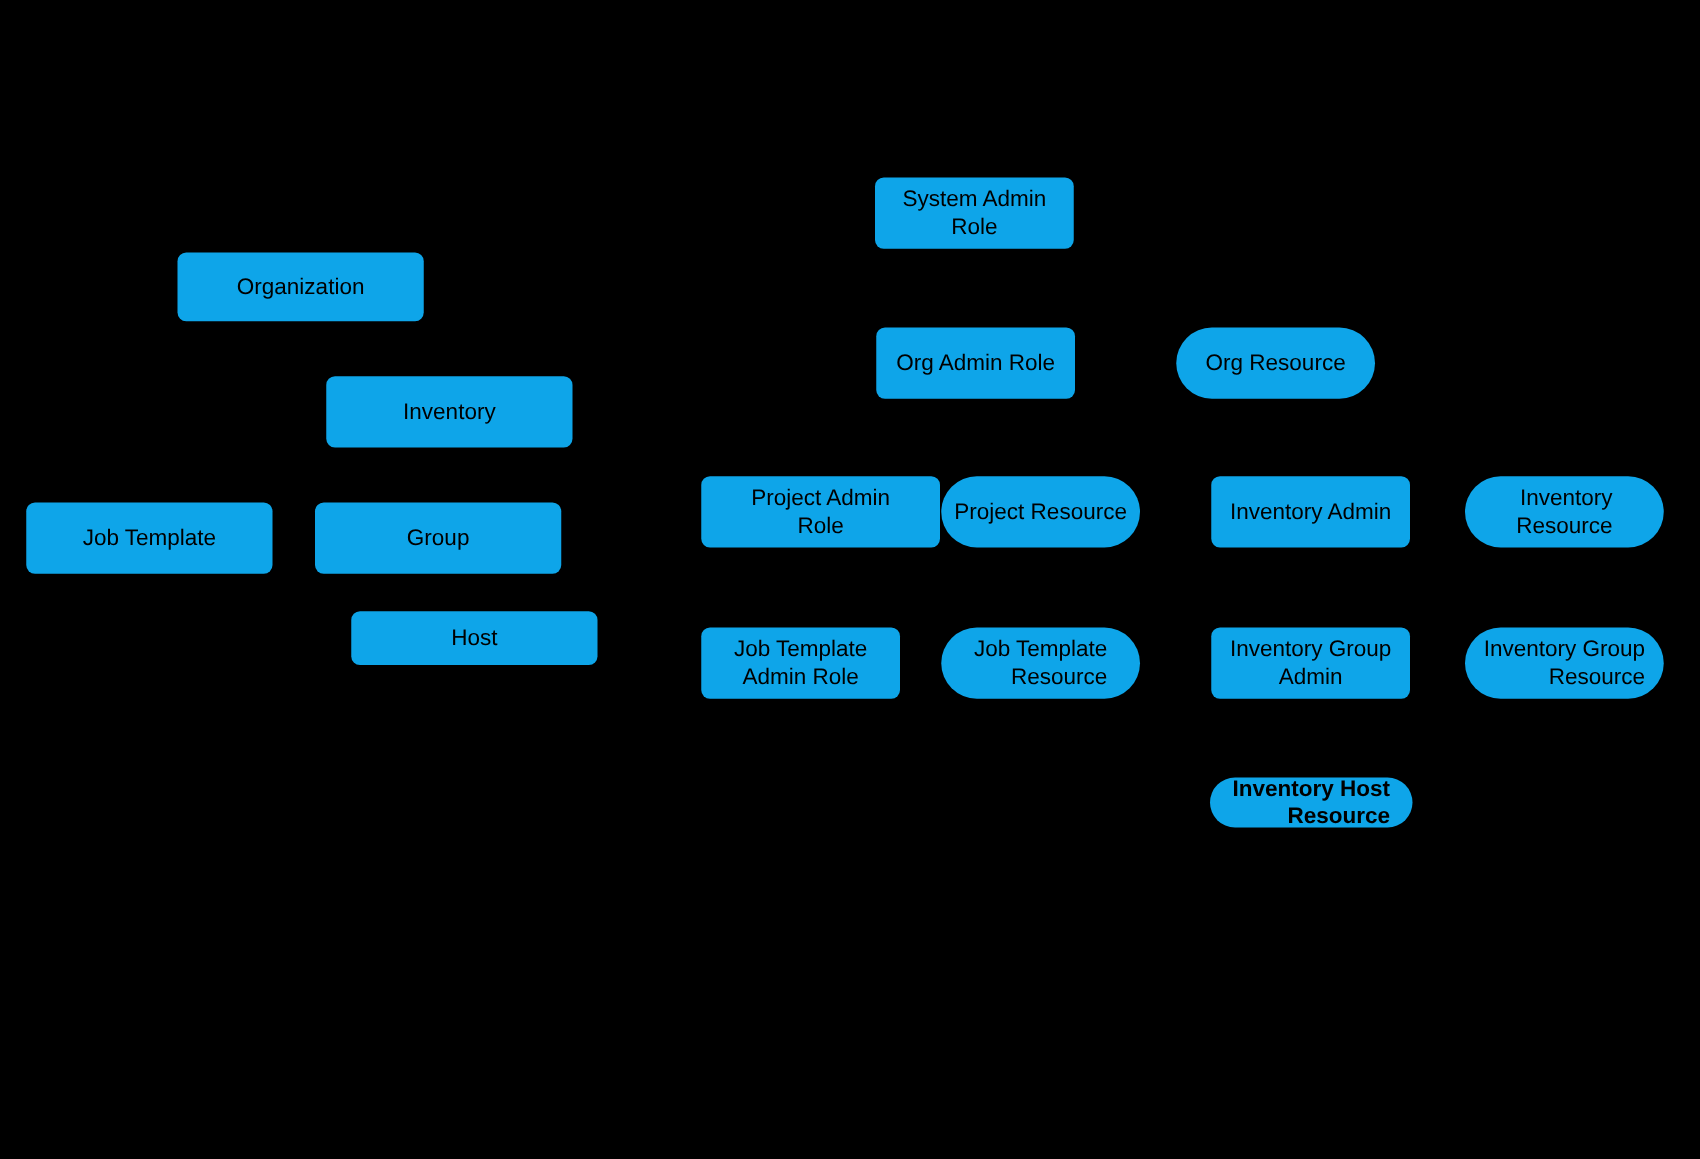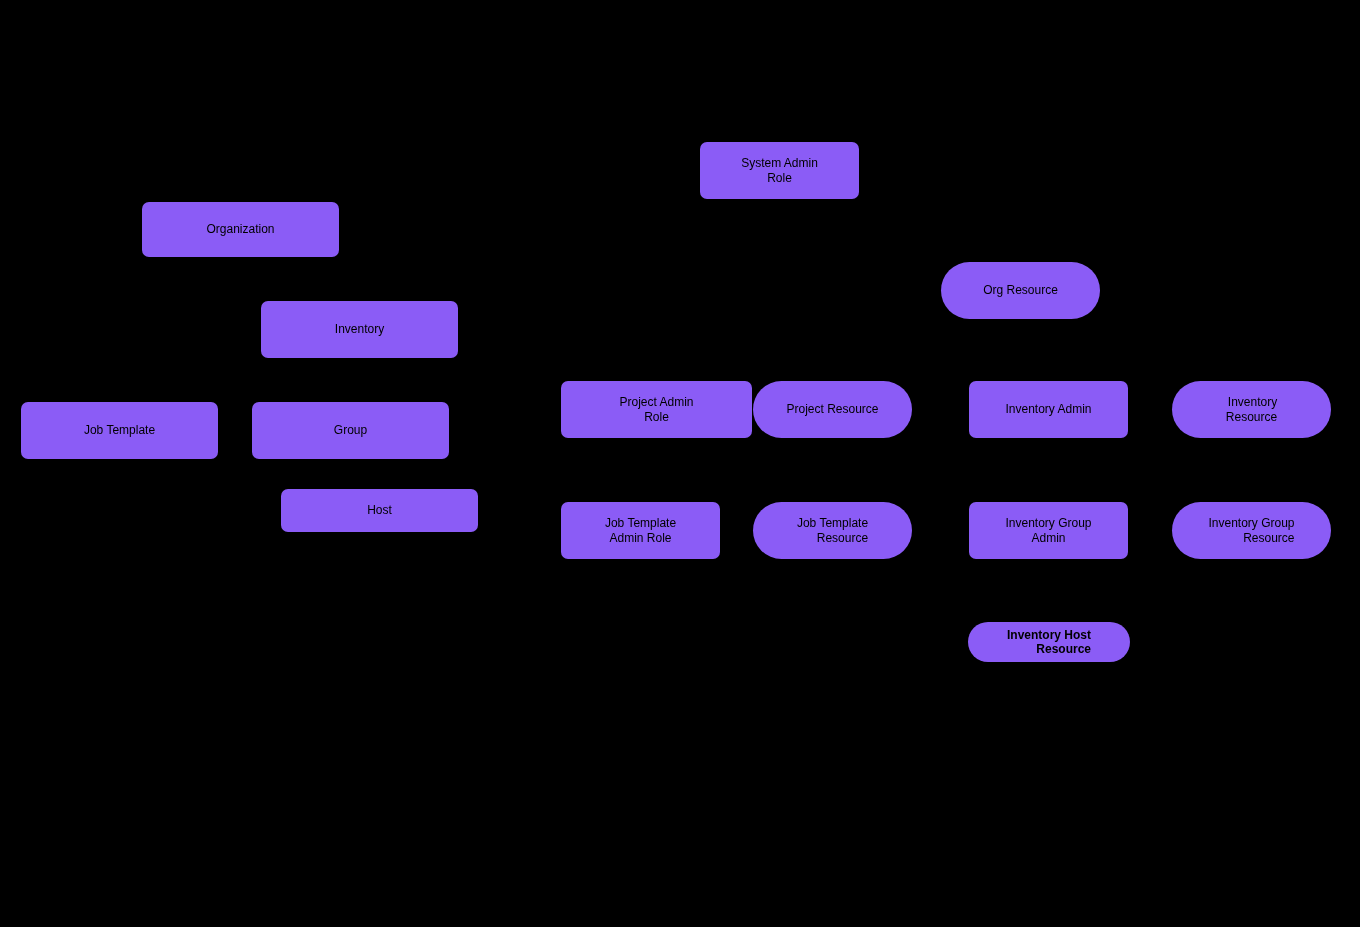--- a/index.html
+++ b/index.html
@@ -11,27 +11,27 @@
     position: relative;
     width: 1360px;
     height: 927px;
     background: #000000;
     overflow: hidden;
     font-family: "Liberation Sans", sans-serif;
   }
   .node {
     position: absolute;
     box-sizing: border-box;
-    background: #8b5cf6;
+    background: #0ea5e9;
     color: #000000;
     display: flex;
     align-items: center;
     justify-content: center;
     text-align: center;
-    font-size: 12px;
+    font-size: 18px;
     line-height: 1.18;
     white-space: pre-line;
     padding: 2px 6px;
   }
   .rect {
     border-radius: 7px;
   }
   .stadium {
     border-radius: 28.5px;
     text-align: right;
@@ -63,20 +63,21 @@
 <div class="canvas">
 
   <div class="node rect n-organization">Organization</div>
   <div class="node rect n-inventory">Inventory</div>
   <div class="node rect n-job-template">Job Template</div>
   <div class="node rect n-group">Group</div>
   <div class="node rect n-host">Host</div>
 
   <div class="node rect n-system-admin-role">System Admin
 Role</div>
+  <div class="node rect n-org-admin-role">Org Admin Role</div>
   <div class="node stadium n-org-resource">Org Resource</div>
   <div class="node rect n-project-admin-role">Project Admin
 Role</div>
   <div class="node stadium n-project-resource">Project Resource</div>
   <div class="node rect n-inventory-admin">Inventory Admin</div>
   <div class="node stadium n-inventory-resource">Inventory
 Resource</div>
   <div class="node rect n-job-template-admin-role">Job Template
 Admin Role</div>
   <div class="node stadium n-job-template-resource">Job Template

